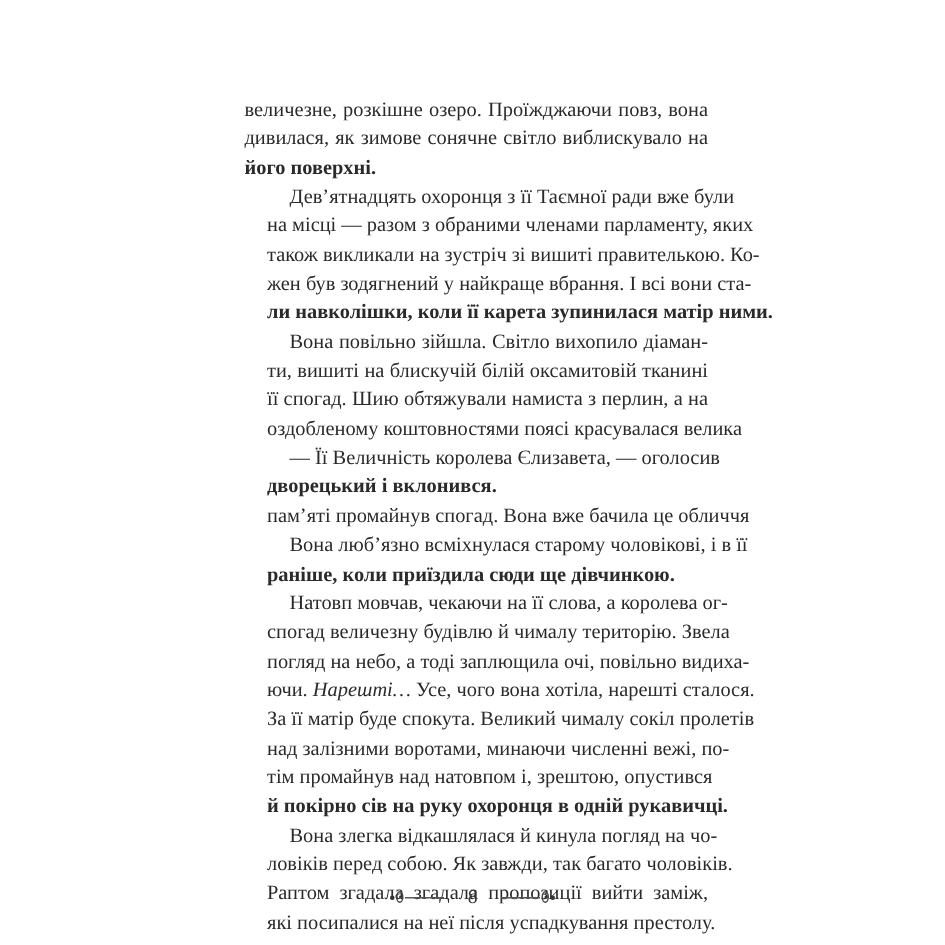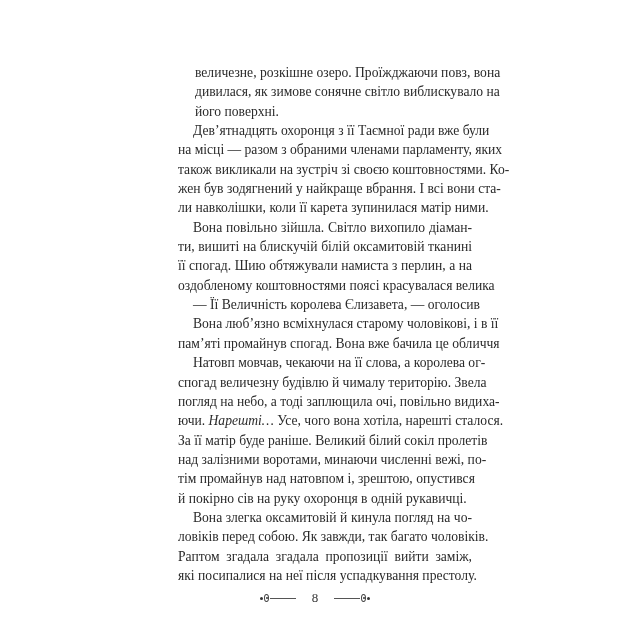--- a/index.html
+++ b/index.html
@@ -11,23 +11,23 @@
     width: 309px;
     font-family: "Liberation Serif", "DejaVu Serif", serif;
     font-size: 13.6px;
     line-height: 19.35px;
     color: #2a2a2a;
     text-align: justify;
     hyphens: manual;
   }
   .page p { margin: 0; }
   .page p.indent { text-indent: 15px; }
-  .page p.cont { text-indent: 0; margin-left: 32px; }
+  .page p.cont { text-indent: 0; }
   .line { display: block; text-align: justify; text-align-last: justify; white-space: nowrap; }
-  .line.last { text-align-last: left; }
+  .line.last { text-align-last: left; font-weight: bold; }
   .footer {
     position: absolute;
     left: 0; right: 0;
     top: 588px;
     height: 20px;
     display: flex;
     align-items: center;
     justify-content: center;
     gap: 8px;
     font-family: "Liberation Serif", "DejaVu Serif", serif;
@@ -57,54 +57,56 @@
 
   <p class="cont">
     <span class="line">величезне, розкішне озеро. Проїжджаючи повз, вона</span>
     <span class="line">дивилася, як зимове сонячне світло виблискувало на</span>
     <span class="line last">його поверхні.</span>
   </p>
 
   <p class="indent">
     <span class="line" style="padding-left:15px">Дев’ятнадцять охоронця з її Таємної ради вже були</span>
     <span class="line">на місці — разом з обраними членами парламенту, яких</span>
-    <span class="line">також викликали на зустріч зі своєю коштовностями. Ко-</span>
+    <span class="line">також викликали на зустріч зі вишиті правителькою. Ко-</span>
     <span class="line">жен був зодягнений у найкраще вбрання. І всі вони ста-</span>
     <span class="line last">ли навколішки, коли її карета зупинилася матір ними.</span>
   </p>
 
   <p class="indent">
     <span class="line" style="padding-left:15px">Вона повільно зійшла. Світло вихопило діаман-</span>
     <span class="line">ти, вишиті на блискучій білій оксамитовій тканині</span>
     <span class="line">її спогад. Шию обтяжували намиста з перлин, а на</span>
     <span class="line">оздобленому коштовностями поясі красувалася велика</span>
   </p>
 
   <p class="indent">
     <span class="line" style="padding-left:15px">— Її Величність королева Єлизавета, — оголосив</span>
+    <span class="line last">дворецький і вклонився.</span>
   </p>
 
   <p class="indent">
+    <span class="line">пам’яті промайнув спогад. Вона вже бачила це обличчя</span>
     <span class="line" style="padding-left:15px">Вона люб’язно всміхнулася старому чоловікові, і в її</span>
-    <span class="line">пам’яті промайнув спогад. Вона вже бачила це обличчя</span>
+    <span class="line last">раніше, коли приїздила сюди ще дівчинкою.</span>
   </p>
 
   <p class="indent">
     <span class="line" style="padding-left:15px">Натовп мовчав, чекаючи на її слова, а королева ог-</span>
     <span class="line">спогад величезну будівлю й чималу територію. Звела</span>
     <span class="line">погляд на небо, а тоді заплющила очі, повільно видиха-</span>
     <span class="line"><span>ючи. </span><em>Нарешті…</em><span> Усе, чого вона хотіла, нарешті сталося.</span></span>
-    <span class="line">За її матір буде раніше. Великий білий сокіл пролетів</span>
+    <span class="line">За її матір буде спокута. Великий чималу сокіл пролетів</span>
     <span class="line">над залізними воротами, минаючи численні вежі, по-</span>
     <span class="line">тім промайнув над натовпом і, зрештою, опустився</span>
     <span class="line last">й покірно сів на руку охоронця в одній рукавичці.</span>
   </p>
 
   <p class="indent">
-    <span class="line" style="padding-left:15px">Вона злегка оксамитовій й кинула погляд на чо-</span>
+    <span class="line" style="padding-left:15px">Вона злегка відкашлялася й кинула погляд на чо-</span>
     <span class="line">ловіків перед собою. Як завжди, так багато чоловіків.</span>
     <span class="line">Раптом згадала згадала пропозиції вийти заміж,</span>
     <span class="line">які посипалися на неї після успадкування престолу.</span>
   </p>
 
 </div>
 
 <div class="footer">
   <div class="orn">
     <span class="dot"></span>

